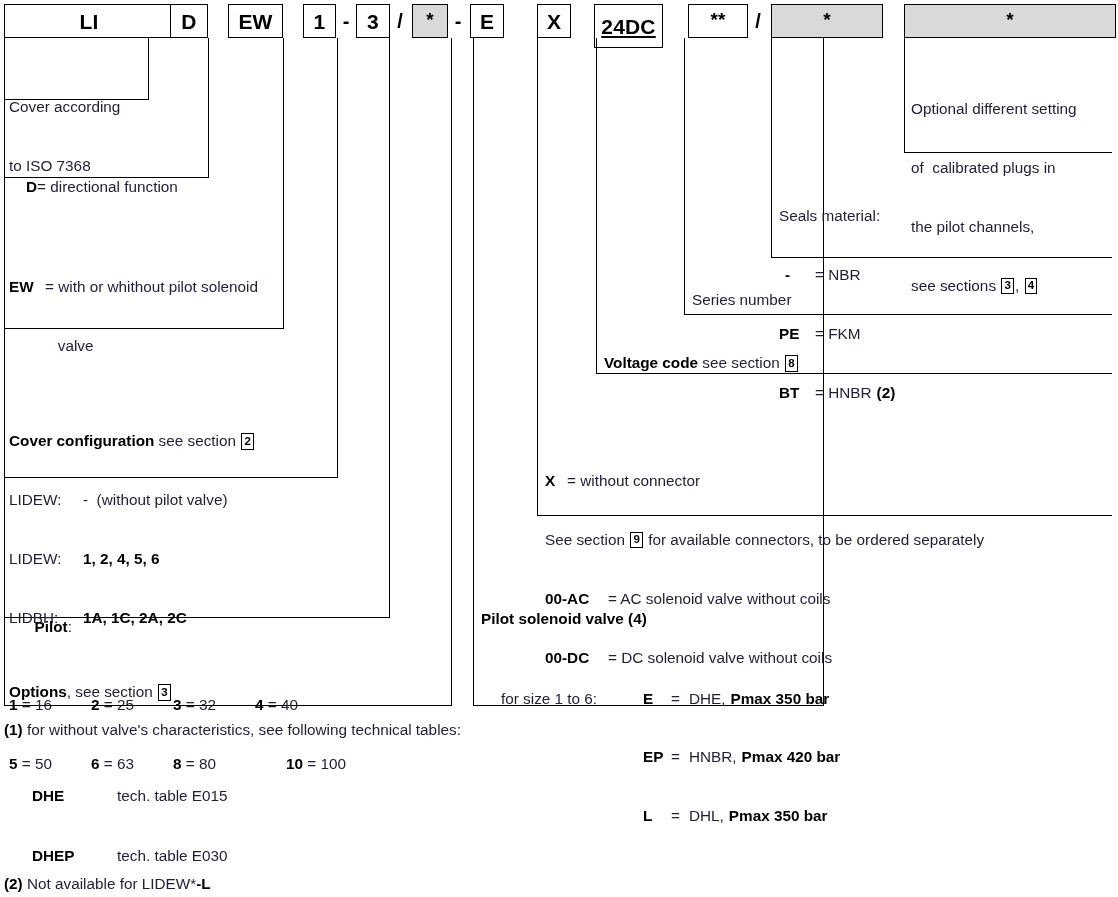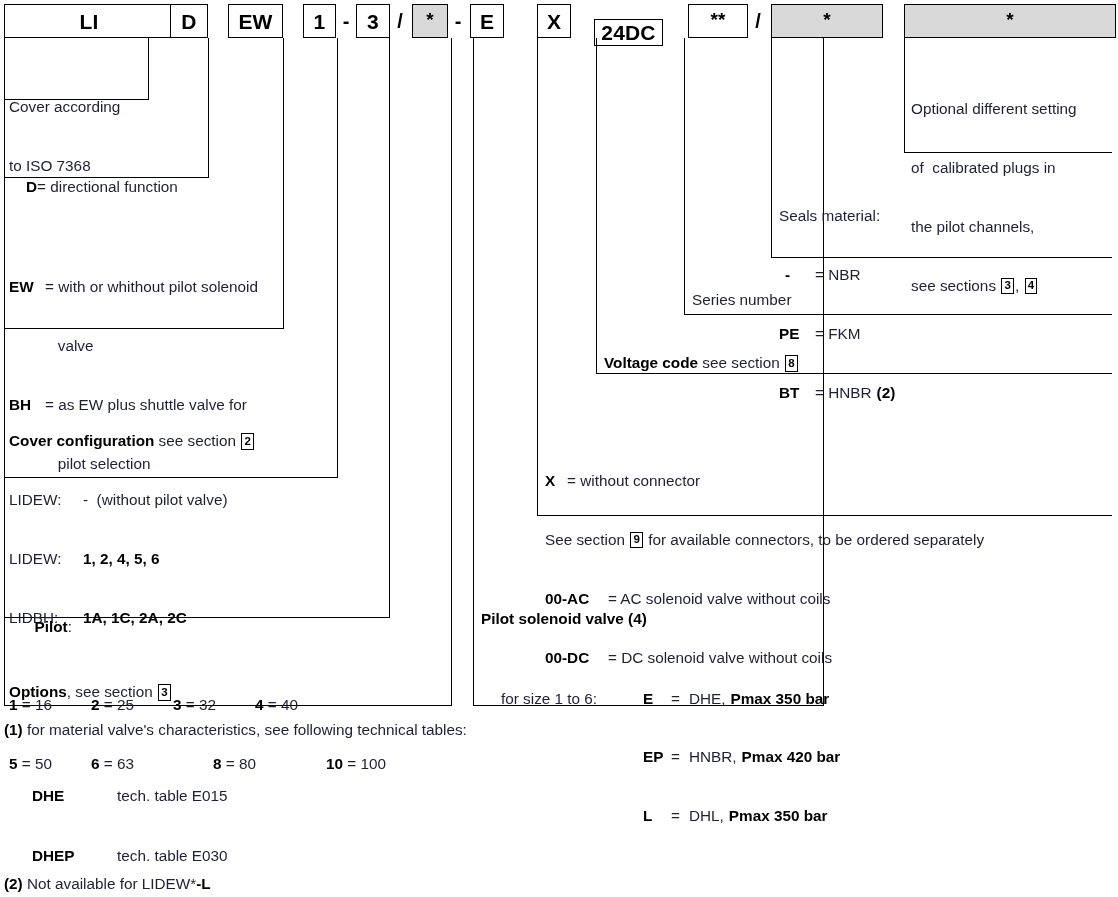--- a/index.html
+++ b/index.html
@@ -114,21 +114,21 @@
   <div class="code-sep" style="left:390px; top:4px; width:20px; height:34px;">/</div>
 
   <div class="code-cell shaded star" style="left:412px; top:4px; width:36px; height:34px;">*</div>
 
   <div class="code-sep" style="left:448px; top:4px; width:20px; height:34px;">-</div>
 
   <div class="code-cell" style="left:470px; top:4px; width:34px; height:34px;">E</div>
 
   <div class="code-cell" style="left:537px; top:4px; width:34px; height:34px;">X</div>
 
-  <div class="code-cell" style="left:594px; top:19px; width:69px; height:27px;">24DC</div>
+  <div class="code-cell" style="left:594px; top:4px; width:69px; height:44px;text-decoration:underline;">24DC</div>
 
   <div class="code-cell star" style="left:688px; top:4px; width:60px; height:34px;">**</div>
 
   <div class="code-sep" style="left:748px; top:4px; width:20px; height:34px;">/</div>
 
   <div class="code-cell shaded star" style="left:771px; top:4px; width:112px; height:34px;">*</div>
 
   <div class="code-cell shaded star" style="left:904px; top:4px; width:212px; height:34px;">*</div>
 
   <div class="frame blr" style="left:4px; top:38px; width:145px; height:62px;"></div>
@@ -163,26 +163,20 @@
   <div class="txt" style="left:9px; top:157px;">
     <span class="bold">D</span><span>= directional function</span>
   </div>
 
   <div class="txt" style="left:9px; top:238px;">
     <div class="row">
       <span class="k" style="width:36px;">EW</span><span>= with or whithout pilot solenoid</span>
     </div>
     <div class="row">
       <span class="k" style="width:36px;"></span><span>   valve</span>
-    </div>
-    <div class="row">
-      <span class="k" style="width:36px;">BH</span><span>= as EW plus shuttle valve for</span>
-    </div>
-    <div class="row">
-      <span class="k" style="width:36px;"></span><span>   pilot selection</span>
     </div>
   </div>
 
   <div class="txt" style="left:9px; top:392px;">
     <div class="nowrap">
       <span class="bold">Cover configuration</span><span> see section </span><span class="secref">2</span>
     </div>
     <div class="row">
       <span style="display:inline-block;width:74px;">LIDEW:</span><span>-  (without pilot valve)</span>
     </div>
@@ -200,21 +194,21 @@
     </div>
     <div class="row">
       <span style="display:inline-block;width:82px;"><span class="bold">1</span> <span>= 16</span></span>
       <span style="display:inline-block;width:82px;"><span class="bold">2</span> <span>= 25</span></span>
       <span style="display:inline-block;width:82px;"><span class="bold">3</span> <span>= 32</span></span>
       <span style="display:inline-block;width:82px;"><span class="bold">4</span> <span>= 40</span></span>
     </div>
     <div class="row">
       <span style="display:inline-block;width:82px;"><span class="bold">5</span> <span>= 50</span></span>
       <span style="display:inline-block;width:82px;"><span class="bold">6</span> <span>= 63</span></span>
-      <span style="display:inline-block;width:82px;margin-left:40px;"><span class="bold">8</span> <span>= 80</span></span>
+      <span style="display:inline-block;width:82px;"><span class="bold">8</span> <span>= 80</span></span>
       <span style="display:inline-block;width:82px;margin-left:31px;"><span class="bold">10</span> <span>= 100</span></span>
     </div>
   </div>
 
   <div class="txt nowrap" style="left:9px; top:682px;">
     <span class="bold">Options</span><span>, see section </span><span class="secref">3</span>
   </div>
 
   <div class="txt" style="left:481px; top:570px;">
     <div class="bold">Pilot solenoid valve (4)</div>
@@ -292,21 +286,21 @@
   <div class="txt" style="left:911px; top:60px;">
     <div>Optional different setting</div>
     <div>of  calibrated plugs in</div>
     <div>the pilot channels,</div>
     <div class="nowrap">
       <span>see sections </span><span class="secref">3</span><span>, </span><span class="secref">4</span>
     </div>
   </div>
 
   <div class="txt nowrap" style="left:4px; top:720px;">
-    <span class="bold">(1)</span><span> for material valve's characteristics, see following technical tables:</span>
+    <span class="bold">(1)</span><span> for without valve's characteristics, see following technical tables:</span>
   </div>
 
   <div class="txt" style="left:32px; top:746px; line-height:20px;">
     <div class="row">
       <span class="k" style="width:58px;">DHE</span><span style="padding-left:27px;">tech. table E015</span>
     </div>
     <div class="row">
       <span class="k" style="width:58px;">DHEP</span><span style="padding-left:27px;">tech. table E030</span>
     </div>
     

